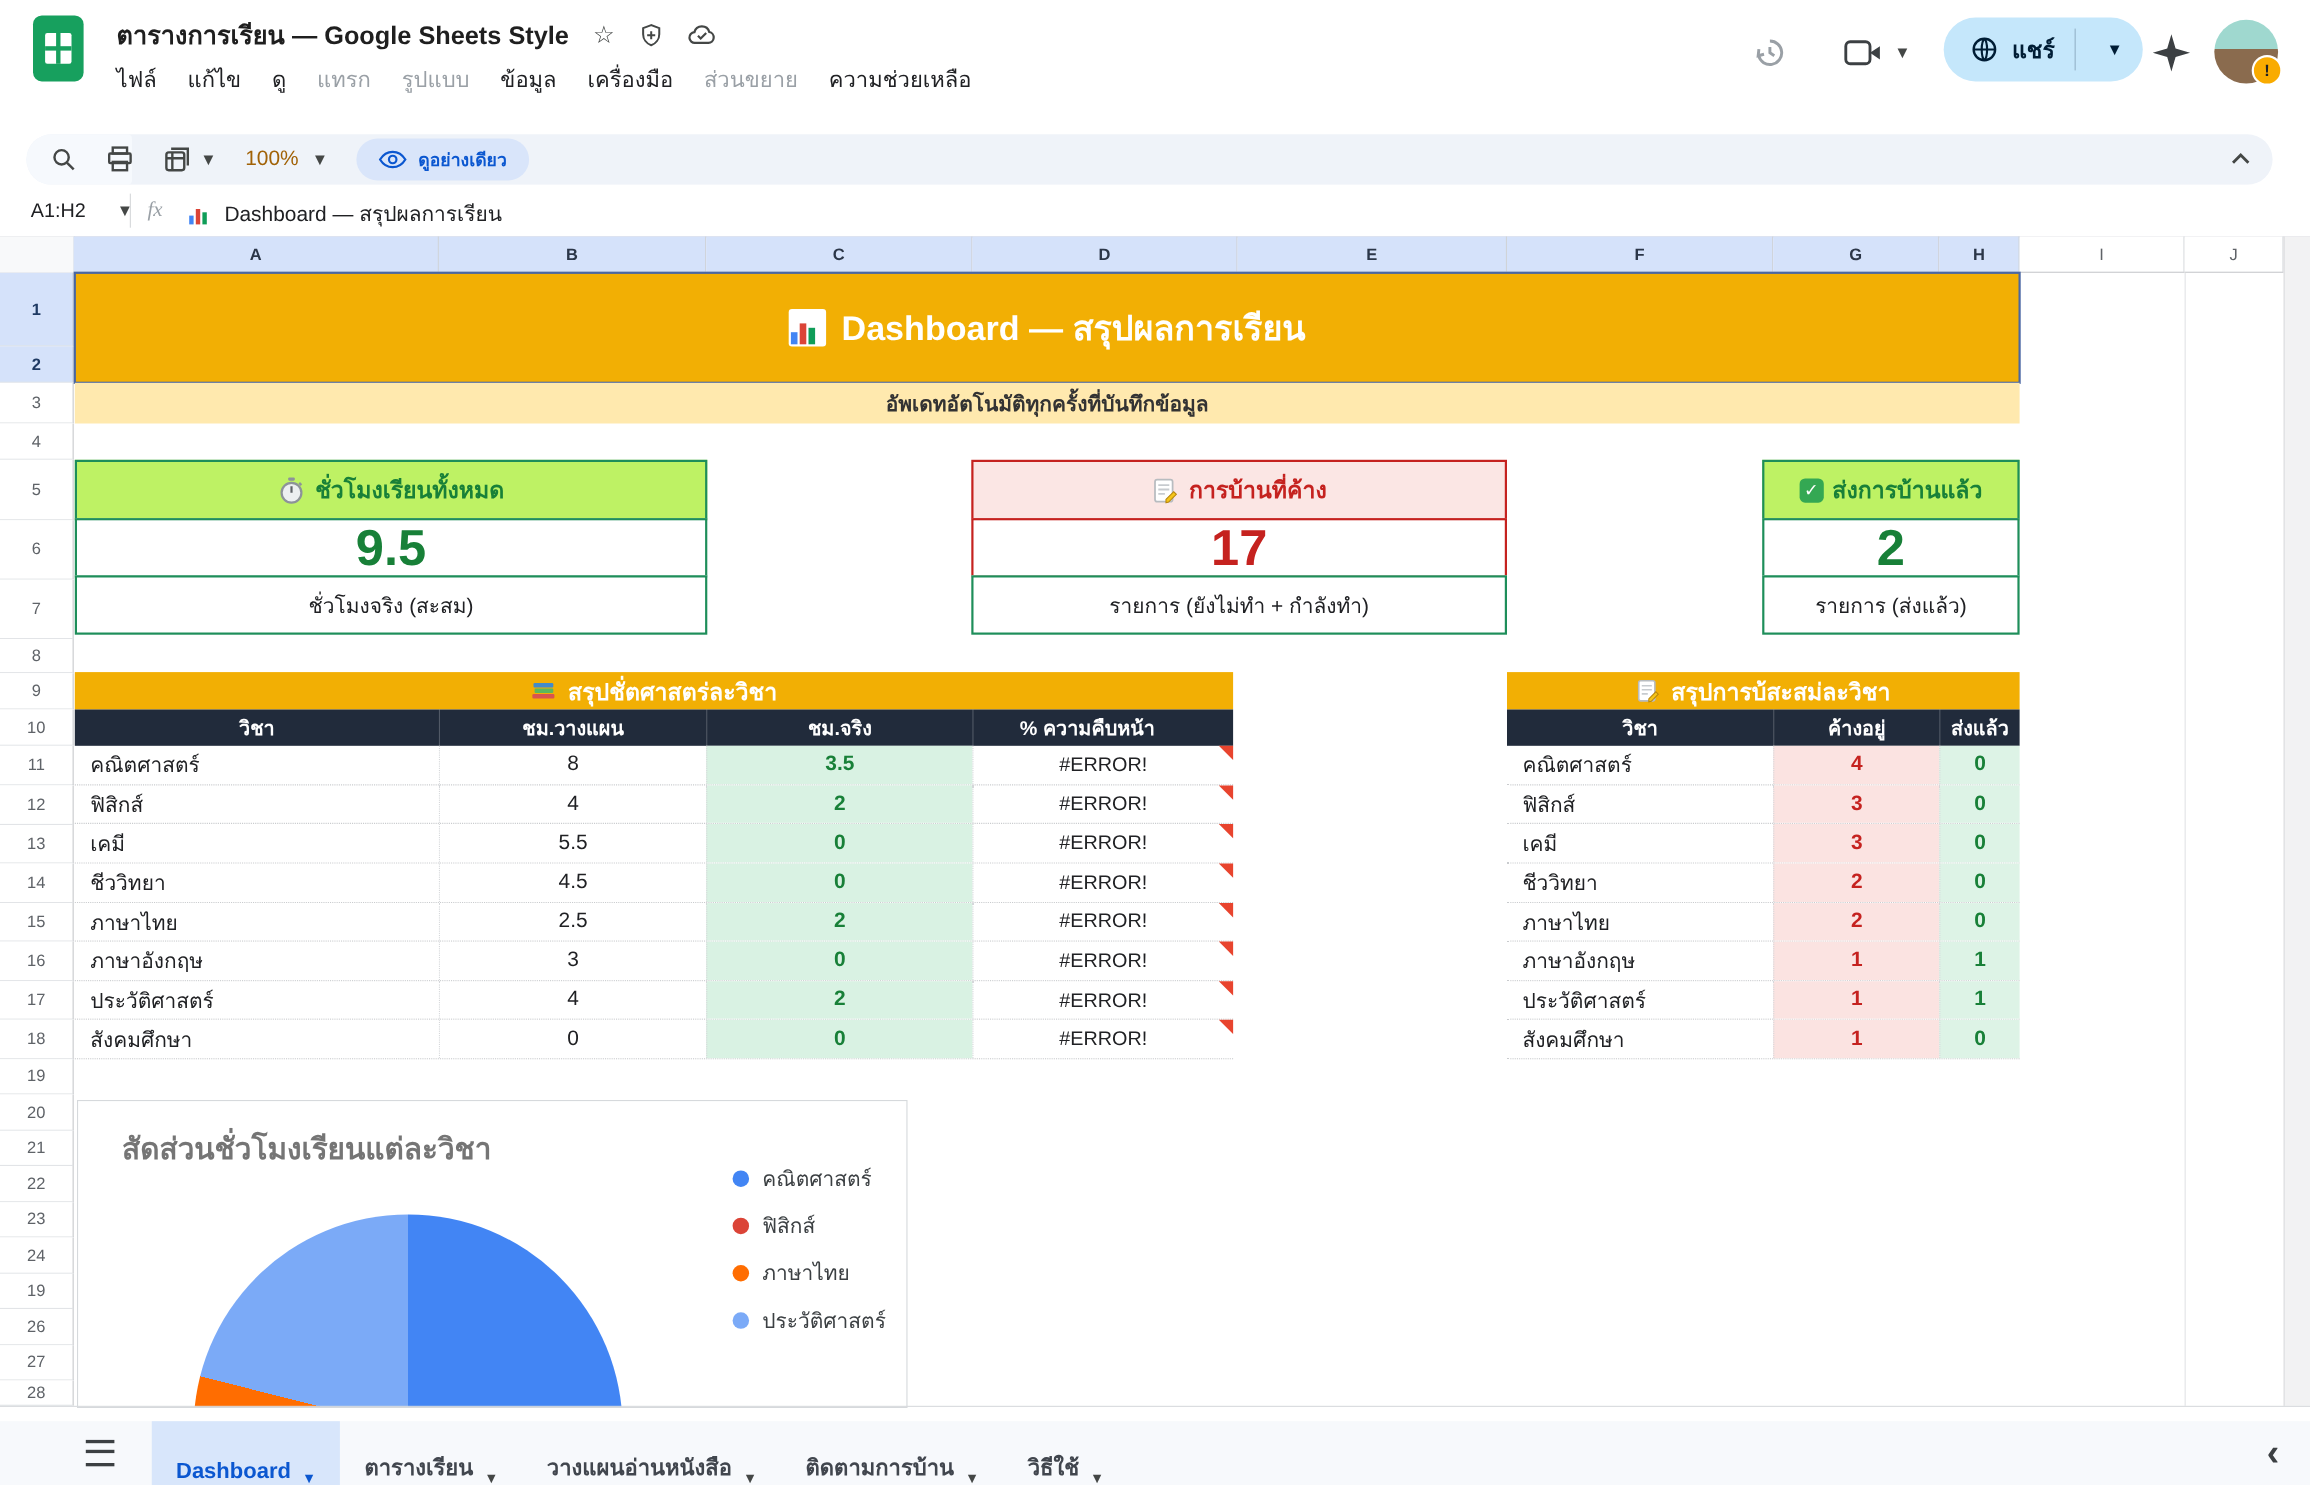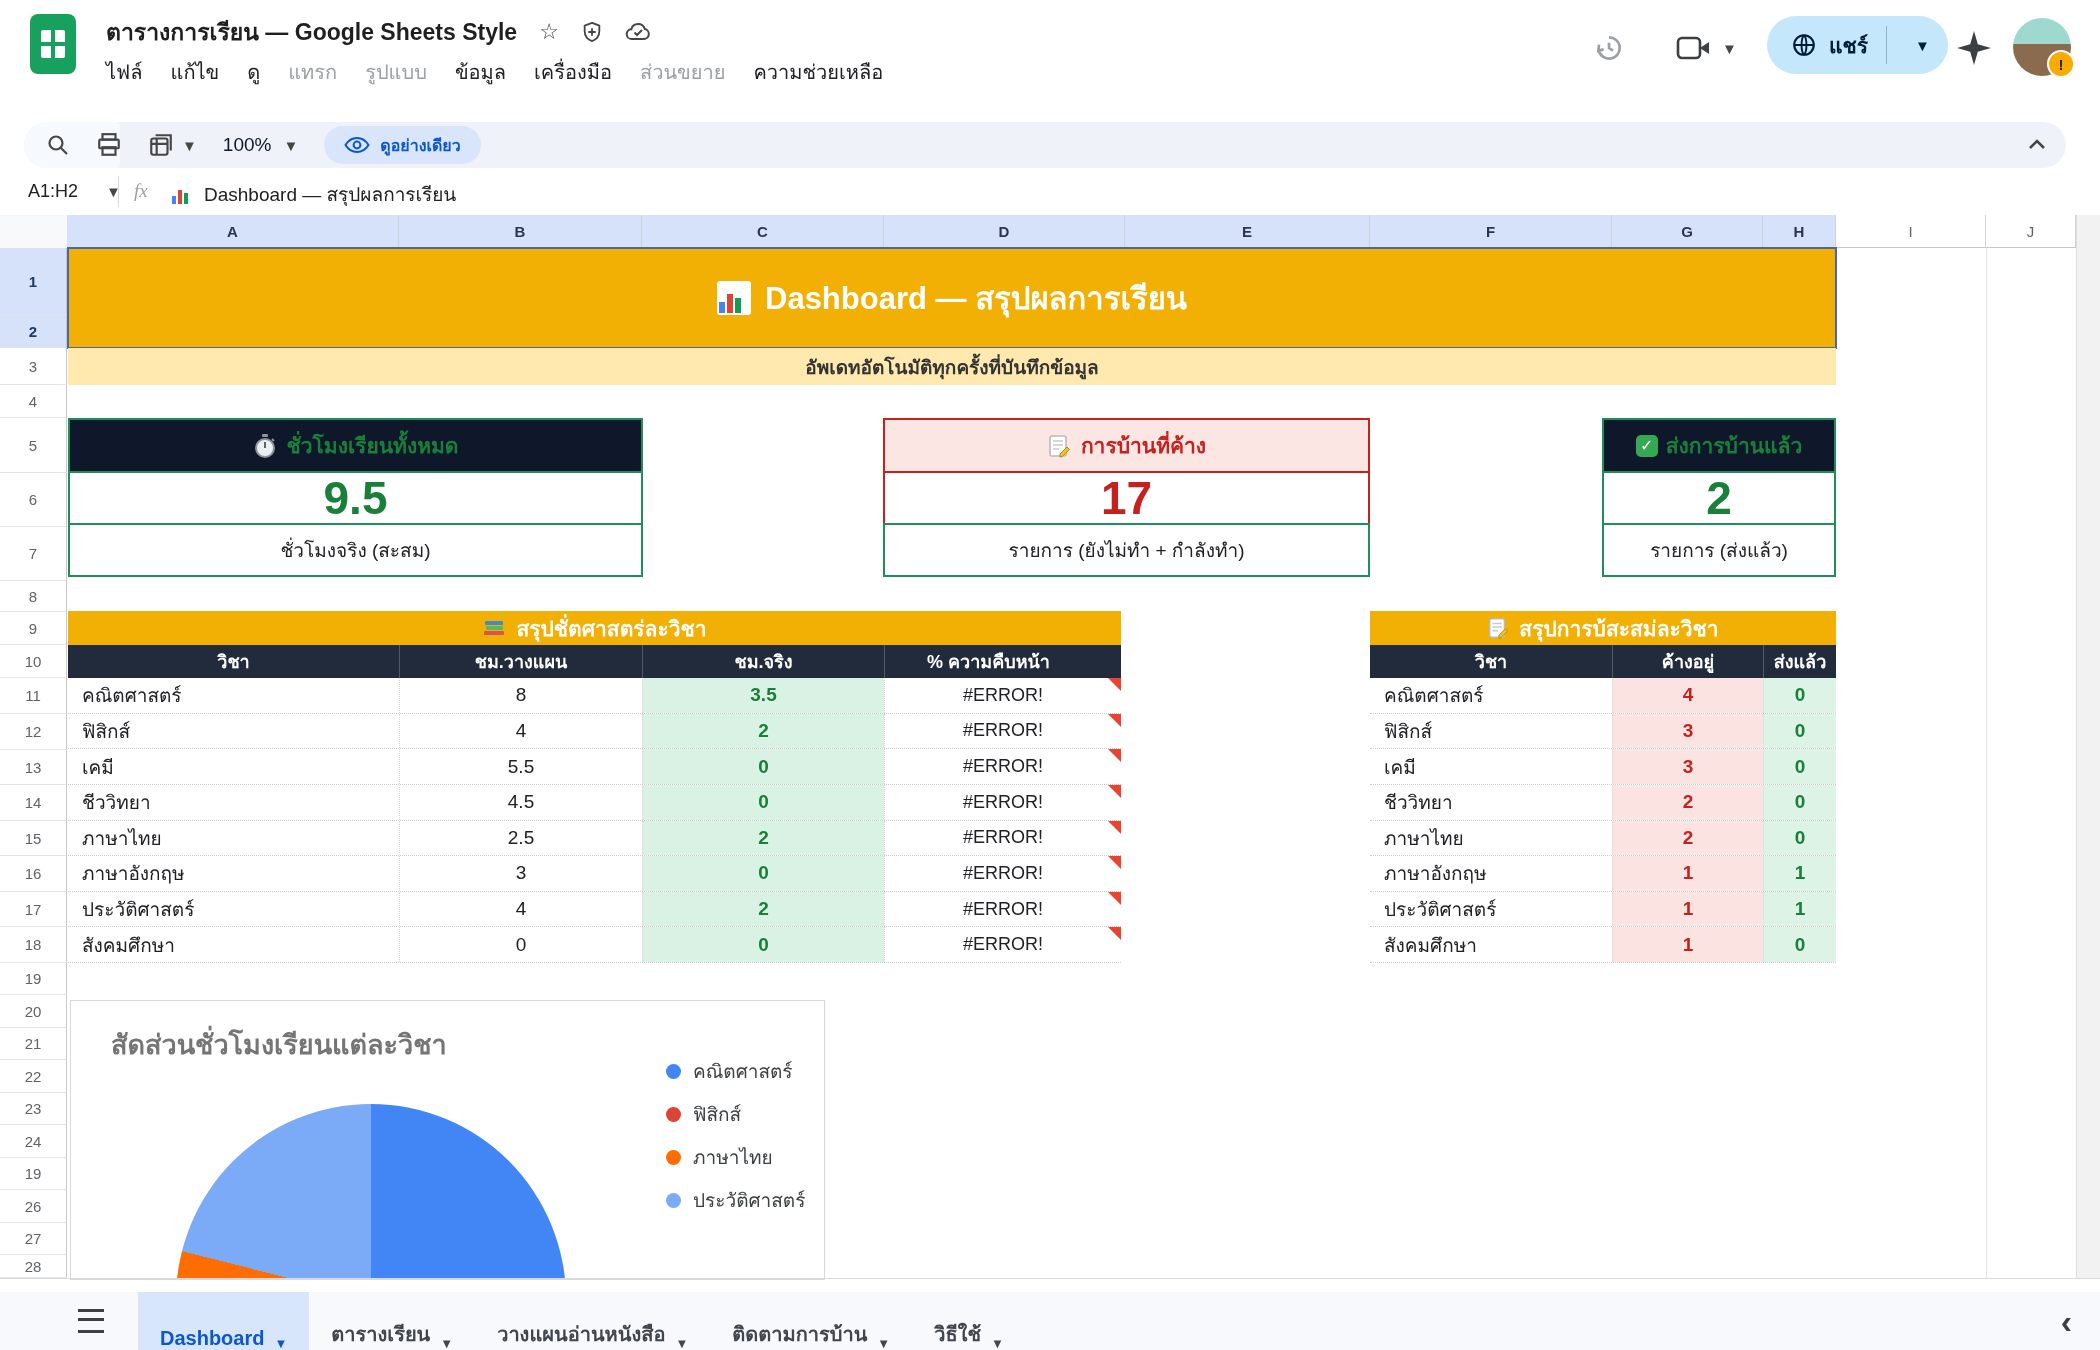--- a/index.html
+++ b/index.html
@@ -26,21 +26,21 @@
   .caret{font-size:15px;color:#444746;line-height:1;}
   .avatar{width:58px;height:58px;border-radius:50%;background:linear-gradient(180deg,#9fd8cf 0 45%,#8a6b4e 45% 100%);position:relative;overflow:visible;}
   .avatar .badge{position:absolute;right:-4px;bottom:-2px;width:24px;height:24px;border-radius:50%;
                  background:#F9AB00;border:2px solid #fff;color:#202124;font-weight:bold;font-size:15px;
                  display:flex;align-items:center;justify-content:center;}
 
   
   .toolbar{position:absolute;left:24px;top:122px;width:2042px;height:46px;background:#EFF3F9;border-radius:24px;}
   .tb-left{position:absolute;left:0;top:0;height:46px;display:flex;align-items:center;gap:26px;padding-left:22px;}
   .tb-search-bg{position:absolute;left:0;top:0;width:96px;height:46px;background:#F6F9FD;border-radius:24px 4px 4px 24px;}
-  .zoom-txt{font-size:19px;color:#0f172a;}
+  .zoom-txt{font-size:19px;color:#a16207;}
   .viewonly{background:#D9E5FA;border-radius:20px;height:38px;display:flex;align-items:center;gap:10px;
             padding:0 20px;color:#0B57D0;font-weight:bold;font-size:16px;}
 
   
   .fbar{position:absolute;left:0;top:168px;width:2100px;height:47px;background:#fff;border-bottom:1px solid #c9ccd1;}
   .namebox{position:absolute;left:28px;top:0;height:47px;display:flex;align-items:center;font-size:18px;color:#202124;}
   .fx{font-style:italic;font-family:"Liberation Serif","DejaVu Serif",serif;color:#9aa0a6;font-size:19px;}
 
   
   .mchart{position:relative;background:#fff;border-radius:3px;display:flex;align-items:flex-end;gap:2px;padding:2px;}
@@ -67,21 +67,21 @@
           outline:2px solid #4A67A3;outline-offset:-1px;display:flex;align-items:center;justify-content:center;gap:14px;}
   .banner .t{color:#fff;font-weight:bold;font-size:31px;}
   .subtitle{position:absolute;left:68px;top:348px;width:1768px;height:37px;background:#FFE9AE;
             display:flex;align-items:center;justify-content:center;font-size:19px;font-weight:bold;color:#333;}
 
   .kpi{position:absolute;top:418px;}
   .kpi .sec{box-sizing:border-box;display:flex;align-items:center;justify-content:center;gap:10px;background:#fff;}
   .kpi .hd{height:55px;font-size:21px;font-weight:bold;}
   .kpi .val{height:54px;margin-top:-2px;font-size:46px;font-weight:bold;}
   .kpi .cap{height:54px;margin-top:-2px;font-size:19px;color:#202124;}
-  .kpi.green .hd{background:#0f172a;color:#188038;border:2px solid #1E8E5A;}
+  .kpi.green .hd{background:#bef264;color:#188038;border:2px solid #1E8E5A;}
   .kpi.green .val{color:#188038;border:2px solid #1E8E5A;}
   .kpi.green .cap{border:2px solid #1E8E5A;}
   .kpi.red .hd{background:#FBE6E4;color:#C5221F;border:2px solid #C5221F;}
   .kpi.red .val{color:#C5221F;border:2px solid #C5221F;}
   .kpi.red .cap{border:2px solid #1E8E5A;}
 
   .ttl-band{position:absolute;height:34px;background:#F2AF04;display:flex;align-items:center;justify-content:center;
             gap:10px;color:#fff;font-weight:bold;font-size:21px;}
   .thead{position:absolute;height:33px;display:flex;background:#212B3B;color:#fff;font-weight:bold;font-size:18px;}
   .thead .hc{box-sizing:border-box;display:flex;align-items:center;justify-content:center;border-left:1px solid rgba(255,255,255,.22);}

